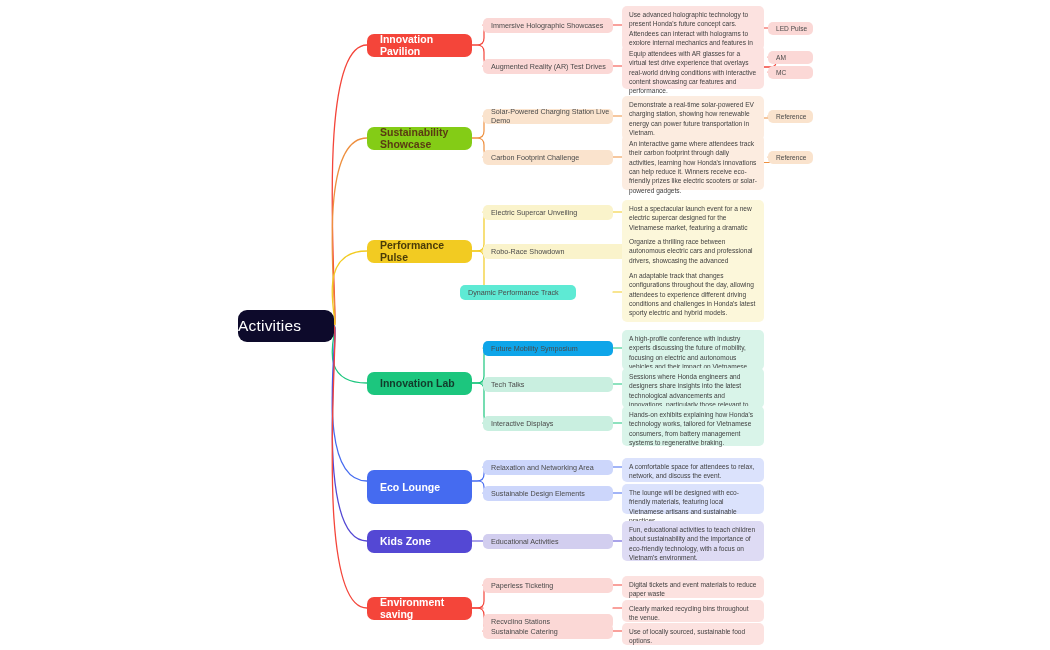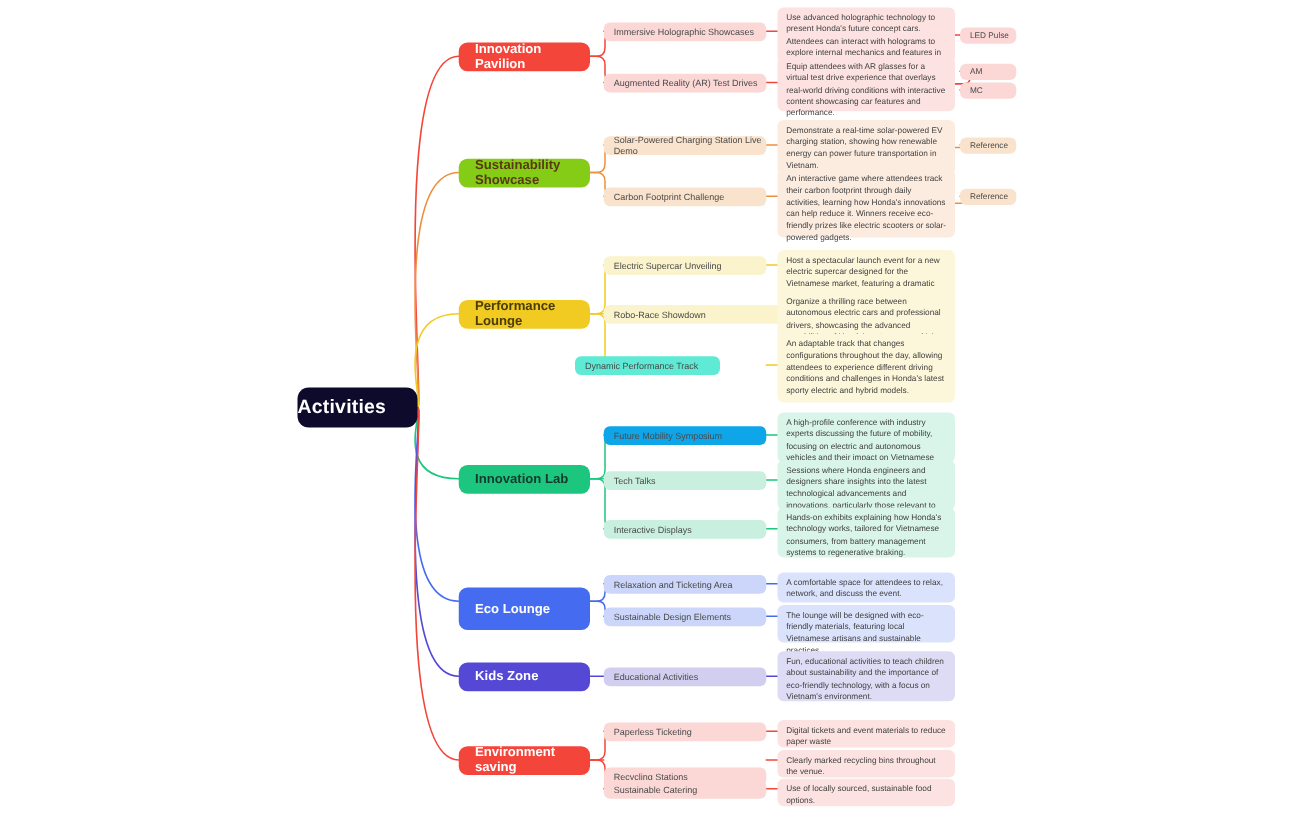--- a/index.html
+++ b/index.html
@@ -9,21 +9,21 @@
     -webkit-font-smoothing:antialiased;
   }
   #canvas{position:absolute;inset:0;width:1050px;height:650px;}
   svg.links{position:absolute;left:0;top:0;width:1050px;height:650px;pointer-events:none;}
 
   .node{position:absolute;box-sizing:border-box;border-radius:7px;display:flex;align-items:center;}
   .node span{display:block;width:100%;}
 
   
   .root{
-    background:#0d0a2b;color:#ffffff;font-size:15.5px;font-weight:bold;
+    background:#0d0a2b;color:#ffffff;font-size:15.5px;font-weight:normal;
     border-radius:9px;justify-content:center;letter-spacing:.2px;
   }
   
   .branch{
     font-size:10.5px;font-weight:bold;border-radius:7px;padding:0 0 0 13px;
   }
   
   .topic{
     font-size:7.2px;color:#4a4a4a;border-radius:5px;padding:0 0 0 8px;font-weight:normal;
   }
@@ -131,21 +131,21 @@
       <div class="node topic" style="left: 483px; top: 149.5px; width: 130px; height: 15px; background: rgb(250, 227, 205);">
         <span>Carbon Footprint Challenge</span>
       </div>
       <div class="node desc" style="left: 622px; top: 135px; width: 142px; height: 55px; background: rgb(252, 236, 224);">
         <span>An interactive game where attendees track their carbon footprint through daily activities, learning how Honda's innovations can help reduce it. Winners receive eco-friendly prizes like electric scooters or solar-powered gadgets.</span>
       </div>
       <div class="node tag" style="left: 768px; top: 150.5px; width: 45px; height: 13px; background: rgb(250, 227, 205);">
         <span>Reference</span>
       </div>
       <div class="node branch" style="left: 367px; top: 239.5px; width: 105px; height: 23px; background: rgb(242, 203, 34); color: rgb(74, 60, 8);">
-        <span>Performance Lounge</span>
+        <span>Performance Pulse</span>
       </div>
       <div class="node topic" style="left: 483px; top: 204.5px; width: 130px; height: 15px; background: rgb(250, 243, 203);">
         <span>Electric Supercar Unveiling</span>
       </div>
       <div class="node desc" style="left: 622px; top: 200px; width: 142px; height: 44px; background: rgb(252, 247, 218);">
         <span>Host a spectacular launch event for a new electric supercar designed for the Vietnamese market, featuring a dramatic light show and live performances.</span>
       </div>
       <div class="node topic" style="left: 483px; top: 243.5px; width: 149px; height: 15px; background: rgb(250, 243, 203);">
         <span>Robo-Race Showdown</span>
       </div>
@@ -176,21 +176,21 @@
       <div class="node topic" style="left: 483px; top: 415.5px; width: 130px; height: 15px; background: rgb(201, 239, 224);">
         <span>Interactive Displays</span>
       </div>
       <div class="node desc" style="left: 622px; top: 406px; width: 142px; height: 40px; background: rgb(217, 244, 233);">
         <span>Hands-on exhibits explaining how Honda's technology works, tailored for Vietnamese consumers, from battery management systems to regenerative braking.</span>
       </div>
       <div class="node branch" style="left: 367px; top: 469.5px; width: 105px; height: 34px; background: rgb(69, 107, 240); color: rgb(255, 255, 255);">
         <span>Eco Lounge</span>
       </div>
       <div class="node topic" style="left: 483px; top: 459.5px; width: 130px; height: 15px; background: rgb(204, 214, 251);">
-        <span>Relaxation and Ticketing Area</span>
+        <span>Relaxation and Networking Area</span>
       </div>
       <div class="node desc" style="left: 622px; top: 458px; width: 142px; height: 24px; background: rgb(219, 226, 252);">
         <span>A comfortable space for attendees to relax, network, and discuss the event.</span>
       </div>
       <div class="node topic" style="left: 483px; top: 485.5px; width: 130px; height: 15px; background: rgb(204, 214, 251);">
         <span>Sustainable Design Elements</span>
       </div>
       <div class="node desc" style="left: 622px; top: 484px; width: 142px; height: 30px; background: rgb(219, 226, 252);">
         <span>The lounge will be designed with eco-friendly materials, featuring local Vietnamese artisans and sustainable practices</span>
       </div>

